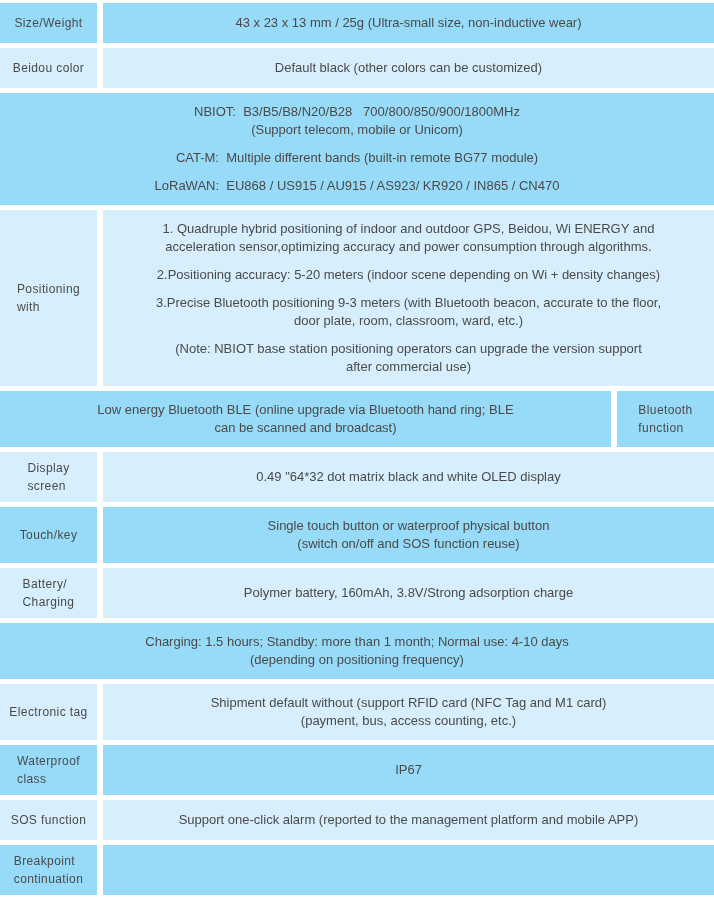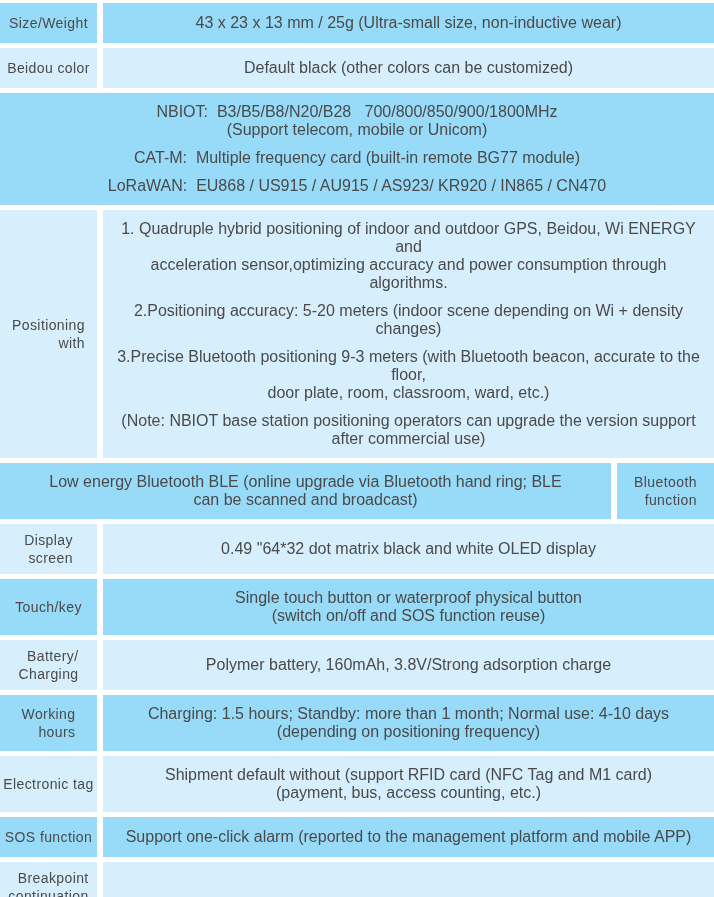--- a/index.html
+++ b/index.html
@@ -33,33 +33,33 @@
   .spec-row:nth-child(even) .cell { background: var(--row-light); }
   .cell {
     display: flex;
     align-items: center;
     justify-content: center;
   }
   .label-cell {
     width: 97px;
     flex: 0 0 97px;
     min-height: 40px;
-    text-align: right;
-    font-size: 14px;
+    text-align: left;
+    font-size: 12px;
     letter-spacing: 0.4px;
     line-height: 18px;
     white-space: pre-line;
     padding: 7px 2px;
   }
   .value-cell {
     flex: 1 1 auto;
     flex-direction: column;
     min-height: 40px;
     text-align: center;
-    font-size: 16px;
+    font-size: 13px;
     line-height: 18px;
     padding: 5px 8px;
   }
   .value-cell p {
     margin: 5px 0;
     white-space: pre-wrap;
   }
 </style>
 </head>
 <body>
@@ -76,21 +76,21 @@
     <div class="cell label-cell">Beidou color</div>
     <div class="cell value-cell">
         <p>Default black (other colors can be customized)</p>
       </div>
   </div>
 
   <div class="spec-row">
     <div class="cell value-cell">
         <p>NBIOT:  B3/B5/B8/N20/B28   700/800/850/900/1800MHz
 (Support telecom, mobile or Unicom)</p>
-        <p>CAT-M:  Multiple frequency card (built-in remote BG77 module)</p>
+        <p>CAT-M:  Multiple different bands (built-in remote BG77 module)</p>
         <p>LoRaWAN:  EU868 / US915 / AU915 / AS923/ KR920 / IN865 / CN470</p>
       </div>
   </div>
 
   <div class="spec-row">
     <div class="cell label-cell">Positioning
 with</div>
     <div class="cell value-cell">
         <p>1. Quadruple hybrid positioning of indoor and outdoor GPS, Beidou, Wi ENERGY and
 acceleration sensor,optimizing accuracy and power consumption through algorithms.</p>
@@ -130,36 +130,41 @@
 
   <div class="spec-row">
     <div class="cell label-cell">Battery/
 Charging</div>
     <div class="cell value-cell">
         <p>Polymer battery, 160mAh, 3.8V/Strong adsorption charge</p>
       </div>
   </div>
 
   <div class="spec-row">
-    <div class="cell label-cell">Working
-hours</div>
     <div class="cell value-cell">
         <p>Charging: 1.5 hours; Standby: more than 1 month; Normal use: 4-10 days
 (depending on positioning frequency)</p>
       </div>
   </div>
 
   <div class="spec-row">
     <div class="cell label-cell">Electronic tag</div>
     <div class="cell value-cell">
         <p>Shipment default without (support RFID card (NFC Tag and M1 card)
 (payment, bus, access counting, etc.)</p>
       </div>
   </div>
 
+  <div class="spec-row">
+    <div class="cell label-cell">Waterproof
+class</div>
+    <div class="cell value-cell">
+        <p>IP67</p>
+      </div>
+  </div>
 
   <div class="spec-row">
     <div class="cell label-cell">SOS function</div>
     <div class="cell value-cell">
         <p>Support one-click alarm (reported to the management platform and mobile APP)</p>
       </div>
   </div>
 
   <div class="spec-row">
     <div class="cell label-cell">Breakpoint

